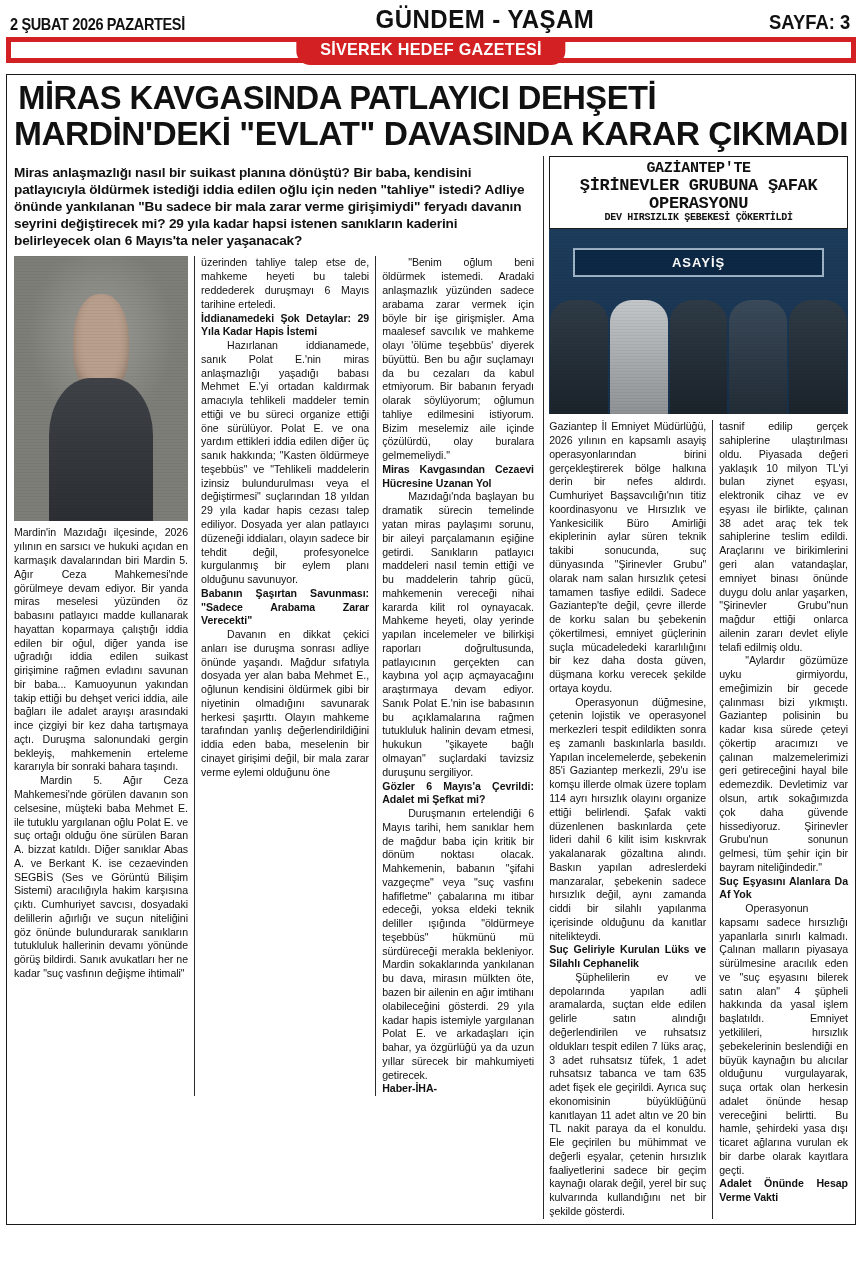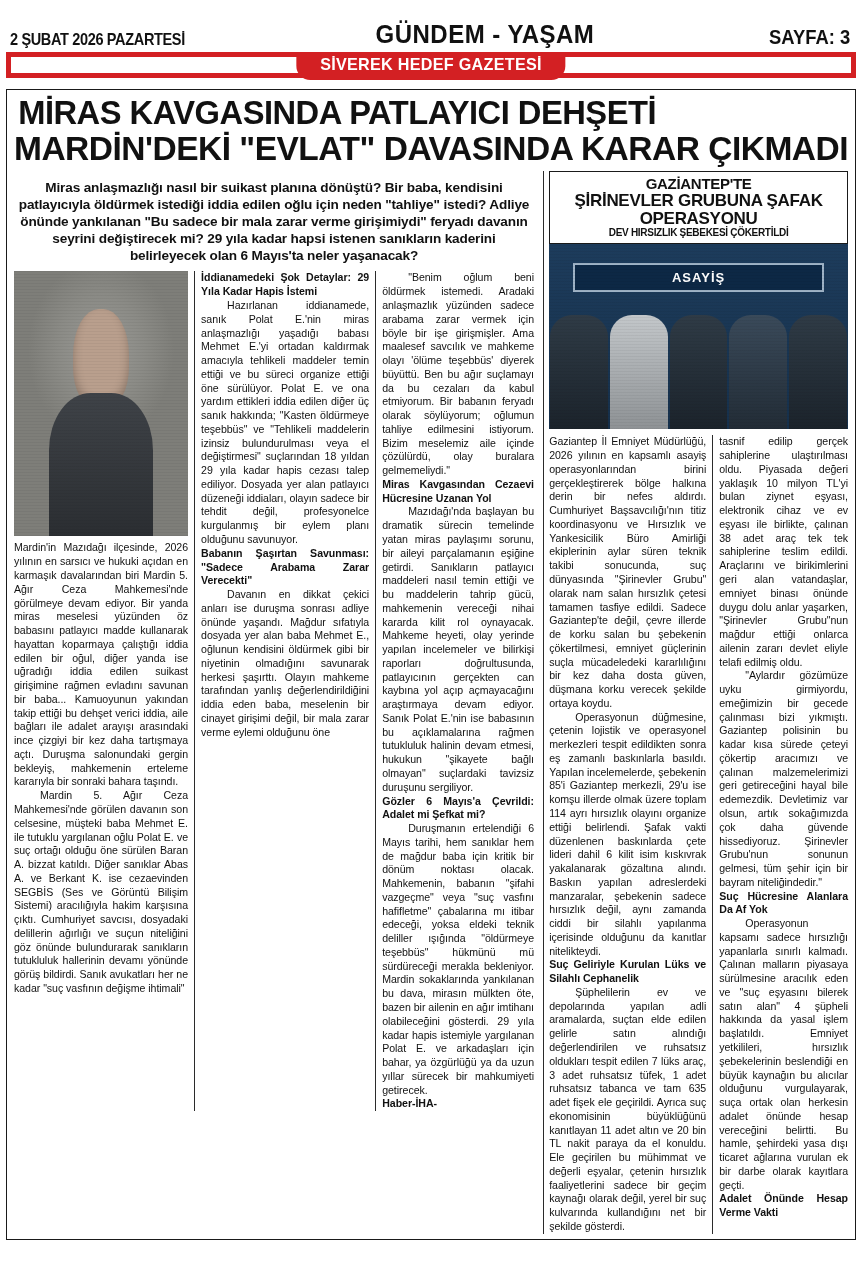--- a/index.html
+++ b/index.html
@@ -3,21 +3,21 @@
 <meta charset="utf-8">
 <title>Siverek Hedef Gazetesi - Sayfa 3</title>
 <style>
   * { margin:0; padding:0; box-sizing:border-box; }
   html,body{ background:#ffffff; }
   body{
     width:862px; height:1280px; overflow:hidden;
     font-family:"Liberation Sans", sans-serif;
     color:#111; position:relative;
   }
-  .page{ width:862px; height:1100px; position:relative; padding:17px 6px; }
+  .page{ width:862px; height:1100px; position:relative; padding:2px 6px; }
 
   
   .masthead{ display:flex; align-items:flex-end; justify-content:space-between;
     padding:4px 6px 2px 4px; height:34px; }
   .mh-date{ font-family:"Liberation Sans Narrow","Liberation Sans",sans-serif;
     font-weight:bold; font-size:16.5px; letter-spacing:-0.4px;
     transform:scaleX(0.88); transform-origin:left bottom; white-space:nowrap; }
   .mh-center{ font-weight:bold; font-size:25px; letter-spacing:0.5px; white-space:nowrap;
     transform:scaleX(0.96); }
   .mh-page{ font-weight:bold; font-size:20px; white-space:nowrap; transform:scaleX(0.92);
@@ -38,30 +38,30 @@
   
   .frame{ border:1.4px solid #1a1a1a; padding:6px 7px 5px 7px; position:relative; }
 
   
   .hl-main{ text-align:left; font-weight:bold; line-height:1.02;
     letter-spacing:-0.5px; }
   .hl-main .l1{ font-size:33px; display:block; transform:scaleX(0.99); }
   .hl-main .l2{ font-size:33.5px; display:block; transform:scaleX(1.0); margin-top:2px; }
 
   .lead{ font-weight:bold; font-size:13.6px; line-height:1.26; margin-top:8px;
-    letter-spacing:-0.15px;text-align:center; }
+    letter-spacing:-0.15px; }
 
   
   .topgrid{ display:flex; gap:0; margin-top:5px; }
   .topleft{ width:524px; flex:0 0 524px; padding-right:4px; }
   .divider-v{ width:1.2px; background:#2a2a2a; flex:0 0 1.2px; margin:0 5px; }
   .topright{ flex:1; }
 
   
-  .sidebox{ border:1.3px solid #1a1a1a; padding:4px 6px 5px 6px; }
+  .sidebox{ border:1.3px solid #1a1a1a; padding:4px 6px 5px 6px;font-family:Liberation Mono, monospace; }
   .sidebox-hl{ text-align:center; font-weight:bold; line-height:1.06;
     letter-spacing:-0.3px; }
   .sidebox-hl .s1{ font-size:15px; display:block; }
   .sidebox-hl .s2{ font-size:17px; display:block; }
   .sidebox-hl .s3{ font-size:10px; display:block; }
   .sidebox-lead{ font-weight:bold; font-size:12.8px; line-height:1.24; margin-top:3px;
     letter-spacing:-0.1px; }
 
   
   .photo{ position:relative; overflow:hidden; background:#b9b9b9; }
@@ -140,20 +140,21 @@
             </div>
             <div class="col" style="margin-top:5px;">
               <p>Mardin'in Mazıdağı ilçesinde, 2026 yılının en sarsıcı ve hukuki açıdan en karmaşık davalarından biri Mardin 5. Ağır Ceza Mahkemesi'nde görülmeye devam ediyor. Bir yanda miras meselesi yüzünden öz babasını patlayıcı madde kullanarak hayattan koparmaya çalıştığı iddia edilen bir oğul, diğer yanda ise uğradığı iddia edilen suikast girişimine rağmen evladını savunan bir baba... Kamuoyunun yakından takip ettiği bu dehşet verici iddia, aile bağları ile adalet arayışı arasındaki ince çizgiyi bir kez daha tartışmaya açtı. Duruşma salonundaki gergin bekleyiş, mahkemenin erteleme kararıyla bir sonraki bahara taşındı.</p>
               <p class="ind">Mardin 5. Ağır Ceza Mahkemesi'nde görülen davanın son celsesine, müşteki baba Mehmet E. ile tutuklu yargılanan oğlu Polat E. ve suç ortağı olduğu öne sürülen Baran A. bizzat katıldı. Diğer sanıklar Abas A. ve Berkant K. ise cezaevinden SEGBİS (Ses ve Görüntü Bilişim Sistemi) aracılığıyla hakim karşısına çıktı. Cumhuriyet savcısı, dosyadaki delillerin ağırlığı ve suçun niteliğini göz önünde bulundurarak sanıkların tutukluluk hallerinin devamı yönünde görüş bildirdi. Sanık avukatları her ne kadar "suç vasfının değişme ihtimali"</p>
             </div>
           </div>
 
           <div class="vline"></div>
 
           <div class="col" style="width:168px;flex:0 0 168px;">
+            <p>üzerinden tahliye talep etse de, mahkeme heyeti bu talebi reddederek duruşmayı 6 Mayıs tarihine erteledi.</p>
             <b class="sub">İddianamedeki Şok Detaylar: 29 Yıla Kadar Hapis İstemi</b>
             <p class="ind">Hazırlanan iddianamede, sanık Polat E.'nin miras anlaşmazlığı yaşadığı babası Mehmet E.'yi ortadan kaldırmak amacıyla tehlikeli maddeler temin ettiği ve bu süreci organize ettiği öne sürülüyor. Polat E. ve ona yardım ettikleri iddia edilen diğer üç sanık hakkında; "Kasten öldürmeye teşebbüs" ve "Tehlikeli maddelerin izinsiz bulundurulması veya el değiştirmesi" suçlarından 18 yıldan 29 yıla kadar hapis cezası talep ediliyor. Dosyada yer alan patlayıcı düzeneği iddiaları, olayın sadece bir tehdit değil, profesyonelce kurgulanmış bir eylem planı olduğunu savunuyor.</p>
             <b class="sub">Babanın Şaşırtan Savunması: "Sadece Arabama Zarar Verecekti"</b>
             <p class="ind">Davanın en dikkat çekici anları ise duruşma sonrası adliye önünde yaşandı. Mağdur sıfatıyla dosyada yer alan baba Mehmet E., oğlunun kendisini öldürmek gibi bir niyetinin olmadığını savunarak herkesi şaşırttı. Olayın mahkeme tarafından yanlış değerlendirildiğini iddia eden baba, meselenin bir cinayet girişimi değil, bir mala zarar verme eylemi olduğunu öne</p>
           </div>
 
           <div class="vline"></div>
 
           <div class="col" style="flex:1;">
             <p class="ind">"Benim oğlum beni öldürmek istemedi. Aradaki anlaşmazlık yüzünden sadece arabama zarar vermek için böyle bir işe girişmişler. Ama maalesef savcılık ve mahkeme olayı 'ölüme teşebbüs' diyerek büyüttü. Ben bu ağır suçlamayı da bu cezaları da kabul etmiyorum. Bir babanın feryadı olarak söylüyorum; oğlumun tahliye edilmesini istiyorum. Bizim meselemiz aile içinde çözülürdü, olay buralara gelmemeliydi."</p>
@@ -198,21 +199,21 @@
             <b class="sub">Suç Geliriyle Kurulan Lüks ve Silahlı Cephanelik</b>
             <p class="ind">Şüphelilerin ev ve depolarında yapılan adli aramalarda, suçtan elde edilen gelirle satın alındığı değerlendirilen ve ruhsatsız oldukları tespit edilen 7 lüks araç, 3 adet ruhsatsız tüfek, 1 adet ruhsatsız tabanca ve tam 635 adet fişek ele geçirildi. Ayrıca suç ekonomisinin büyüklüğünü kanıtlayan 11 adet altın ve 20 bin TL nakit paraya da el konuldu. Ele geçirilen bu mühimmat ve değerli eşyalar, çetenin hırsızlık faaliyetlerini sadece bir geçim kaynağı olarak değil, yerel bir suç kulvarında kullandığını net bir şekilde gösterdi.</p>
 
           </div>
 
           <div class="vline"></div>
 
           <div class="col" style="flex:1;">
             <p>tasnif edilip gerçek sahiplerine ulaştırılması oldu. Piyasada değeri yaklaşık 10 milyon TL'yi bulan ziynet eşyası, elektronik cihaz ve ev eşyası ile birlikte, çalınan 38 adet araç tek tek sahiplerine teslim edildi. Araçlarını ve birikimlerini geri alan vatandaşlar, emniyet binası önünde duygu dolu anlar yaşarken, "Şirinevler Grubu"nun mağdur ettiği onlarca ailenin zararı devlet eliyle telafi edilmiş oldu.</p>
             <p class="ind">"Aylardır gözümüze uyku girmiyordu, emeğimizin bir gecede çalınması bizi yıkmıştı. Gaziantep polisinin bu kadar kısa sürede çeteyi çökertip aracımızı ve çalınan malzemelerimizi geri getireceğini hayal bile edemezdik. Devletimiz var olsun, artık sokağımızda çok daha güvende hissediyoruz. Şirinevler Grubu'nun sonunun gelmesi, tüm şehir için bir bayram niteliğindedir."</p>
-            <b class="sub">Suç Hücresine Alanlara Da Af Yok</b>
+            <b class="sub">Suç Eşyasını Alanlara Da Af Yok</b>
             <p class="ind">Operasyonun kapsamı sadece hırsızlığı yapanlarla sınırlı kalmadı. Çalınan malların piyasaya sürülmesine aracılık eden ve "suç eşyasını bilerek satın alan" 4 şüpheli hakkında da yasal işlem başlatıldı. Emniyet yetkilileri, hırsızlık şebekelerinin beslendiği en büyük kaynağın bu alıcılar olduğunu vurgulayarak, suça ortak olan herkesin adalet önünde hesap vereceğini belirtti. Bu hamle, şehirdeki yasa dışı ticaret ağlarına vurulan ek bir darbe olarak kayıtlara geçti.</p>
             <b class="sub">Adalet Önünde Hesap Verme Vakti</b>
 
           </div>
         </div>
       </div>
     </div>
 
   </div>
 </div>

